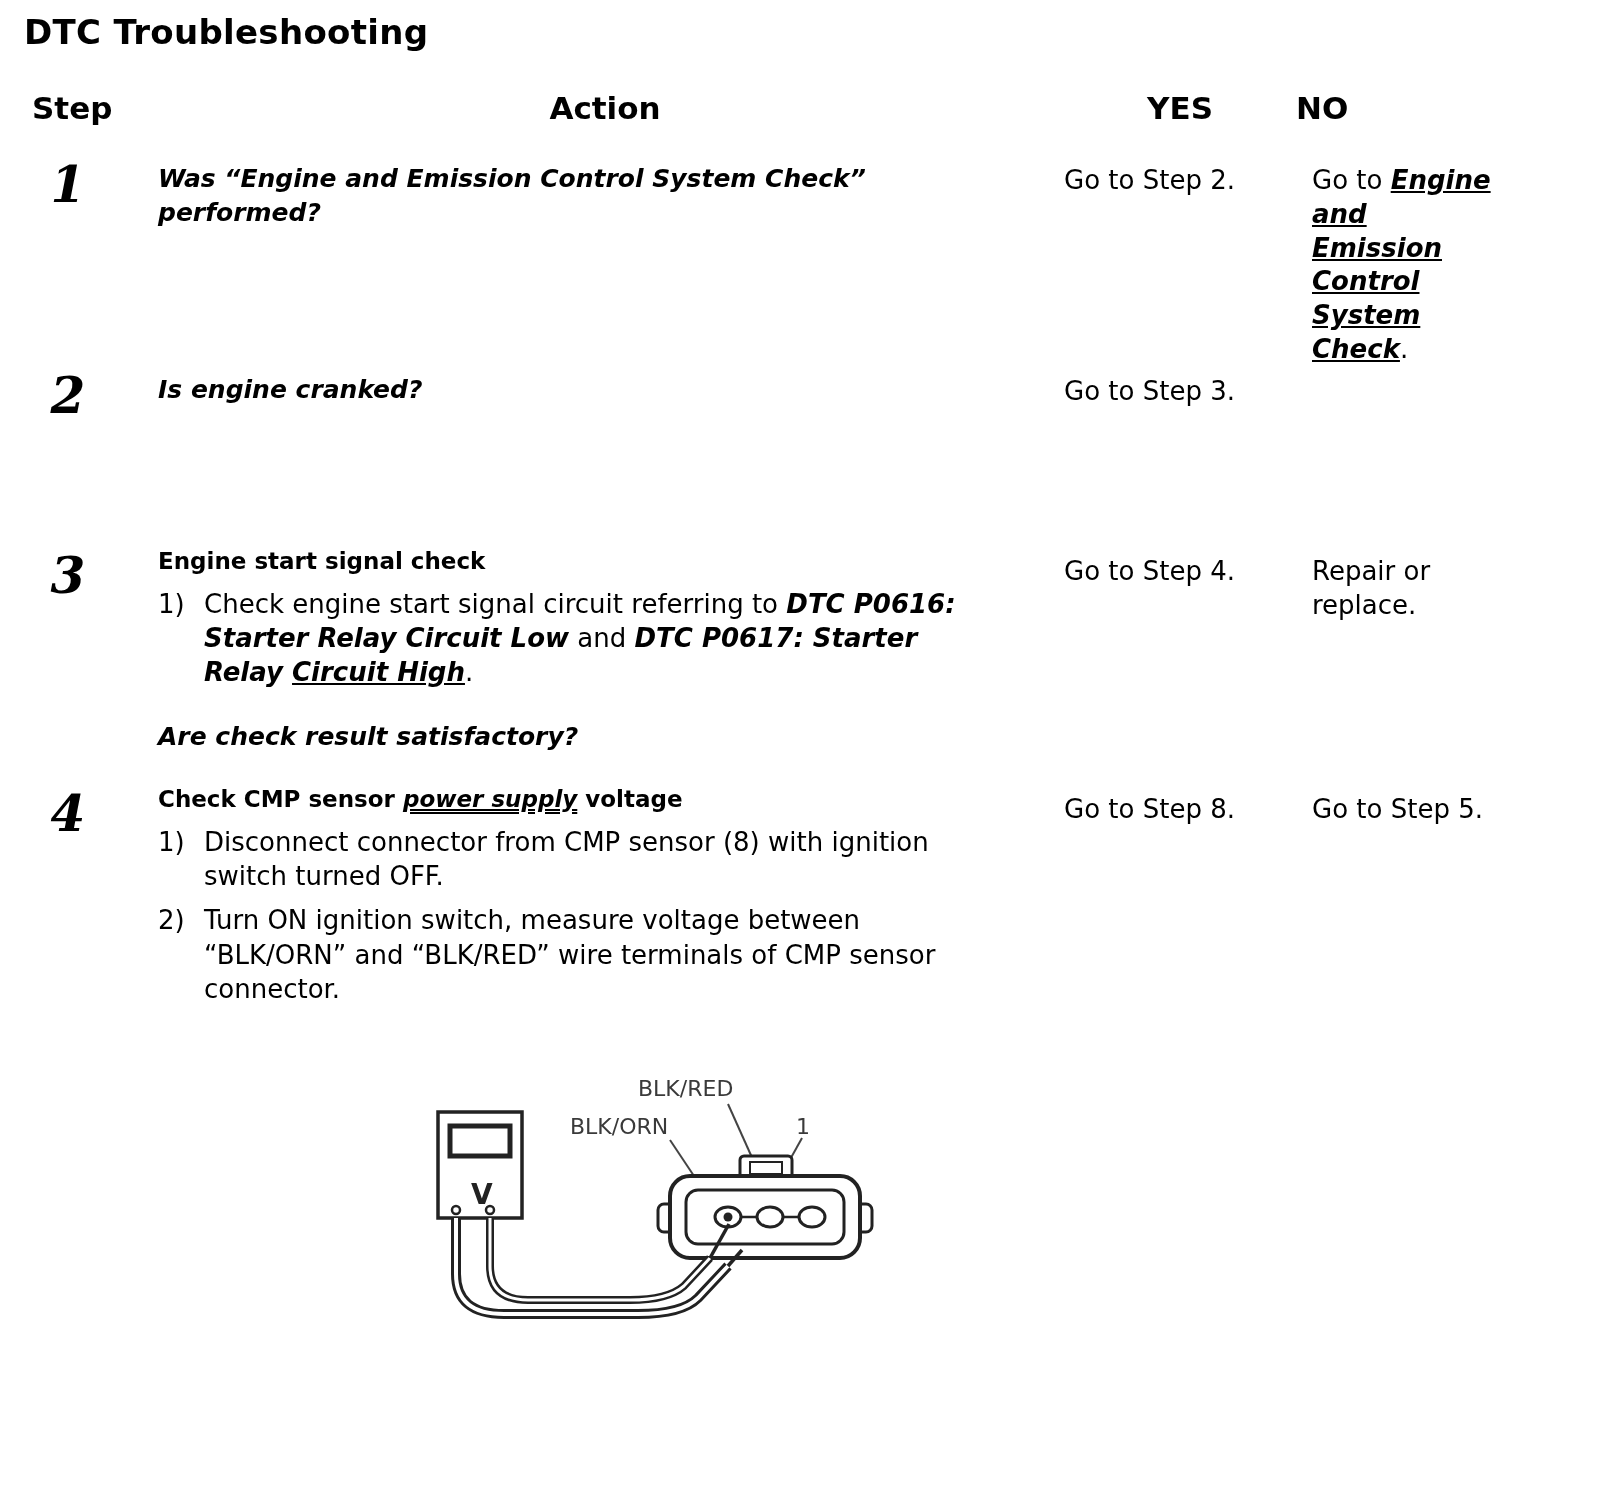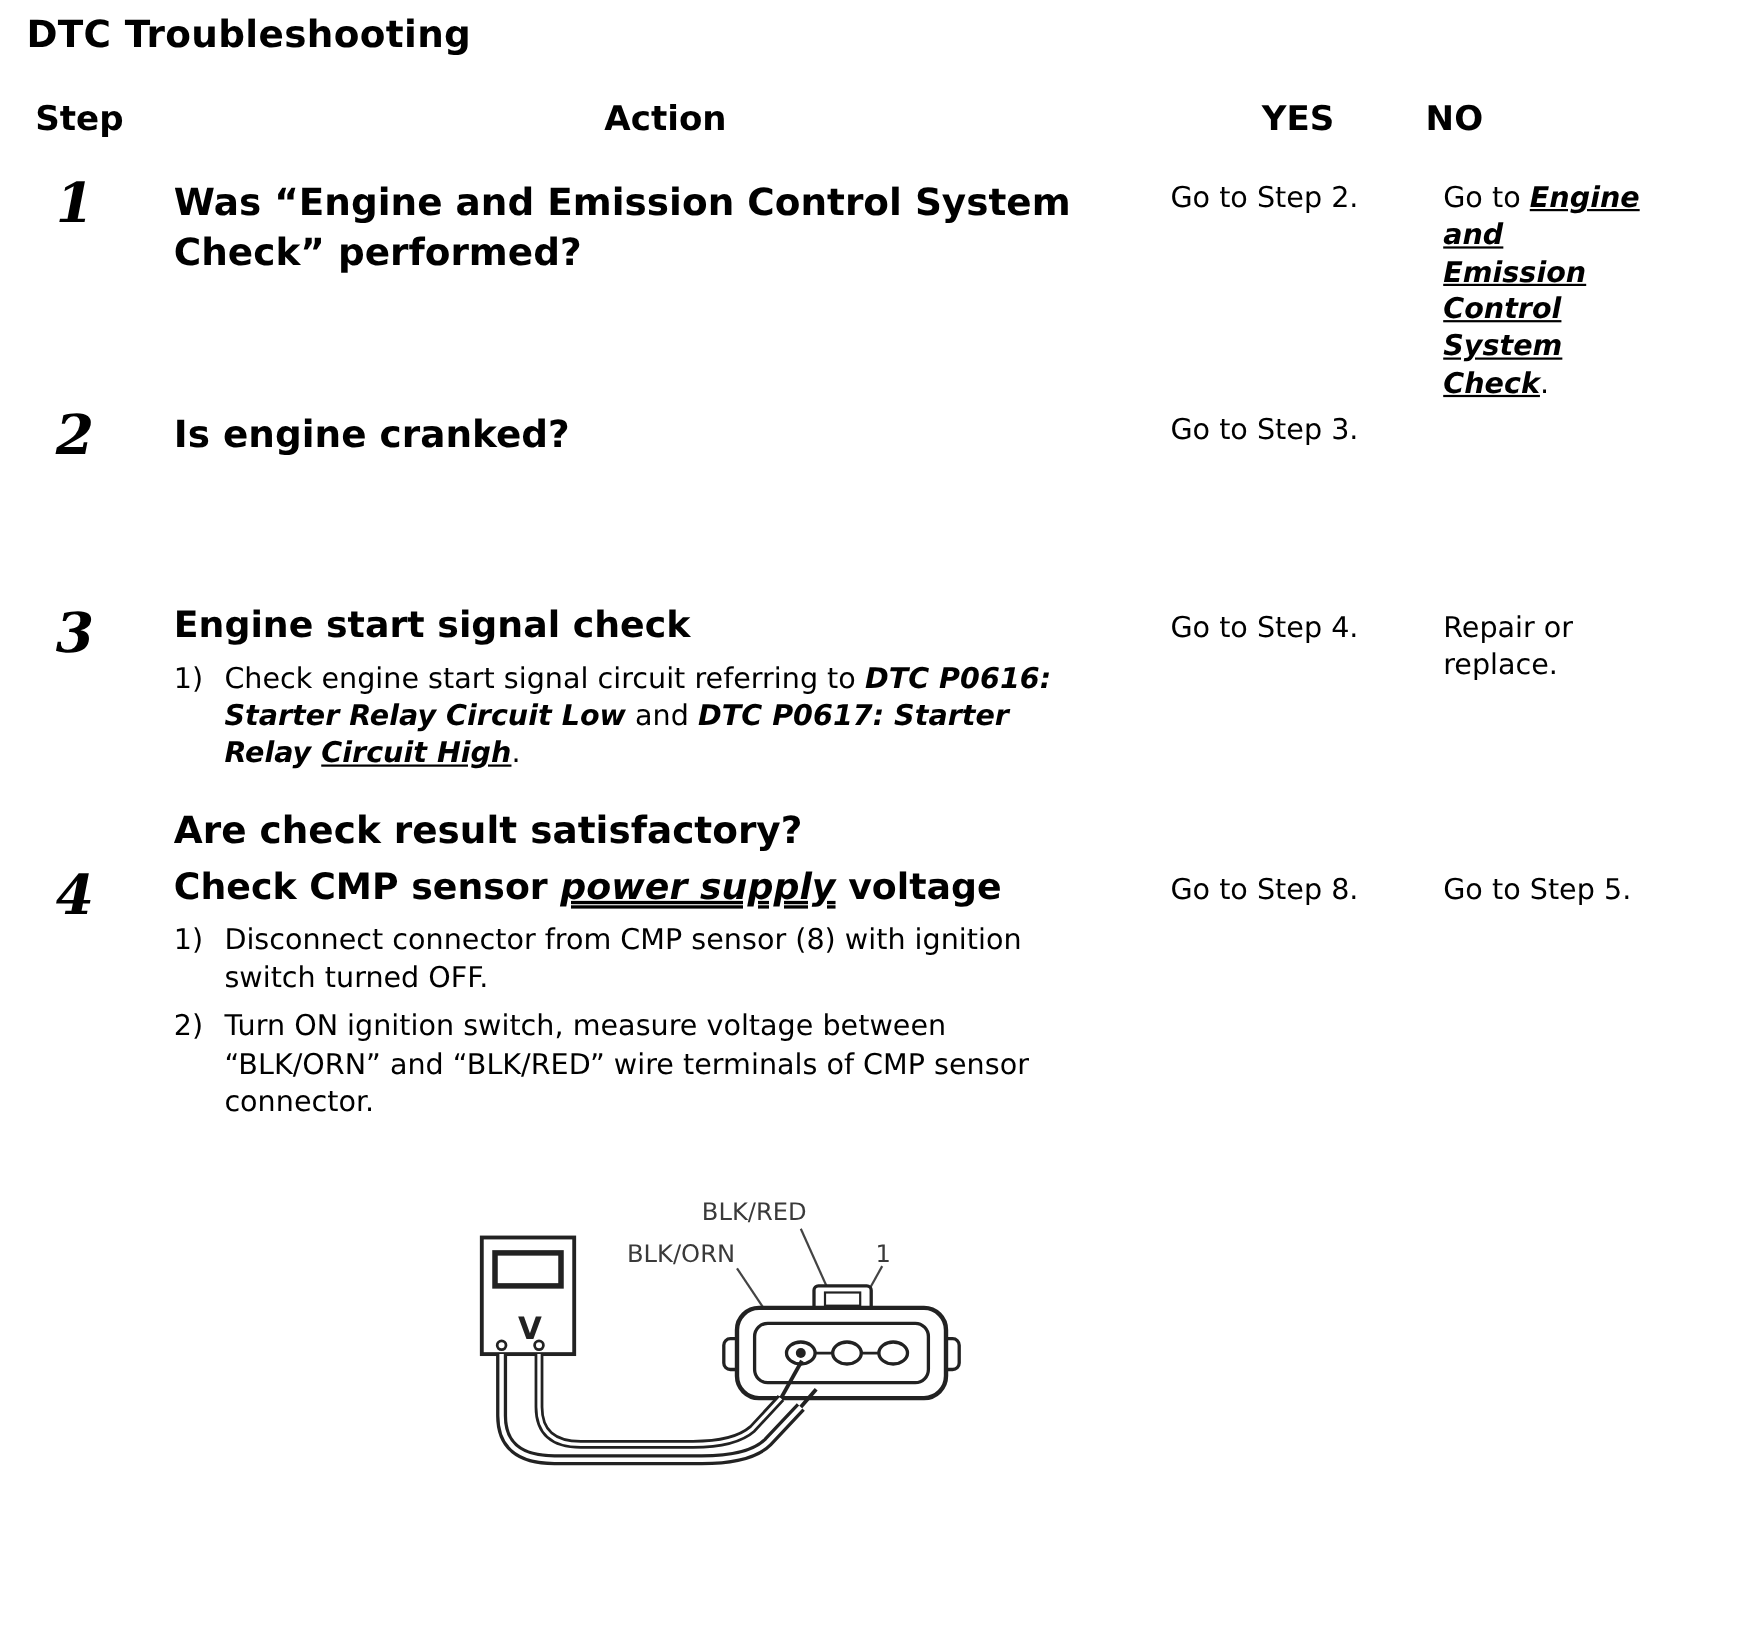--- a/index.html
+++ b/index.html
@@ -20,23 +20,23 @@
   .row1{min-height:186px;}
   .row2{min-height:180px;}
   .row3{min-height:238px;}
   .step-num{
     font-family:"DejaVu Serif","Liberation Serif",serif;
     font-weight:bold;font-style:italic;
     font-size:50px;line-height:1;text-align:center;
     padding-right:34px;padding-top:4px;
   }
   .action{padding-left:12px;padding-right:40px;font-size:26px;line-height:1.32;}
-  .q{font-weight:bold;font-size:34px;line-height:1.35;}
+  .q{font-weight:bold;font-style:italic;font-size:25px;line-height:1.35;}
   .q-first{max-width:820px;padding-top:6px;}
-  .h{font-weight:bold;font-size:33px;line-height:1.3;}
+  .h{font-weight:bold;font-size:23px;line-height:1.3;}
   .li{display:flex;margin-top:10px;}
   .li .num{width:46px;flex:none;}
   .li .txt{flex:1;max-width:780px;line-height:1.32;}
   .q3{margin-top:30px;}
   .bi{font-weight:bold;font-style:italic;}
   .biu{font-weight:bold;font-style:italic;text-decoration:underline;}
   .dbl{text-decoration:underline double;}
   .yes-cell{font-size:26px;line-height:1.3;padding-top:8px;}
   .no-cell{font-size:26px;line-height:1.3;padding-top:8px;max-width:190px;margin-left:16px;}
   .link{font-weight:bold;font-style:italic;text-decoration:underline;cursor:pointer;}

